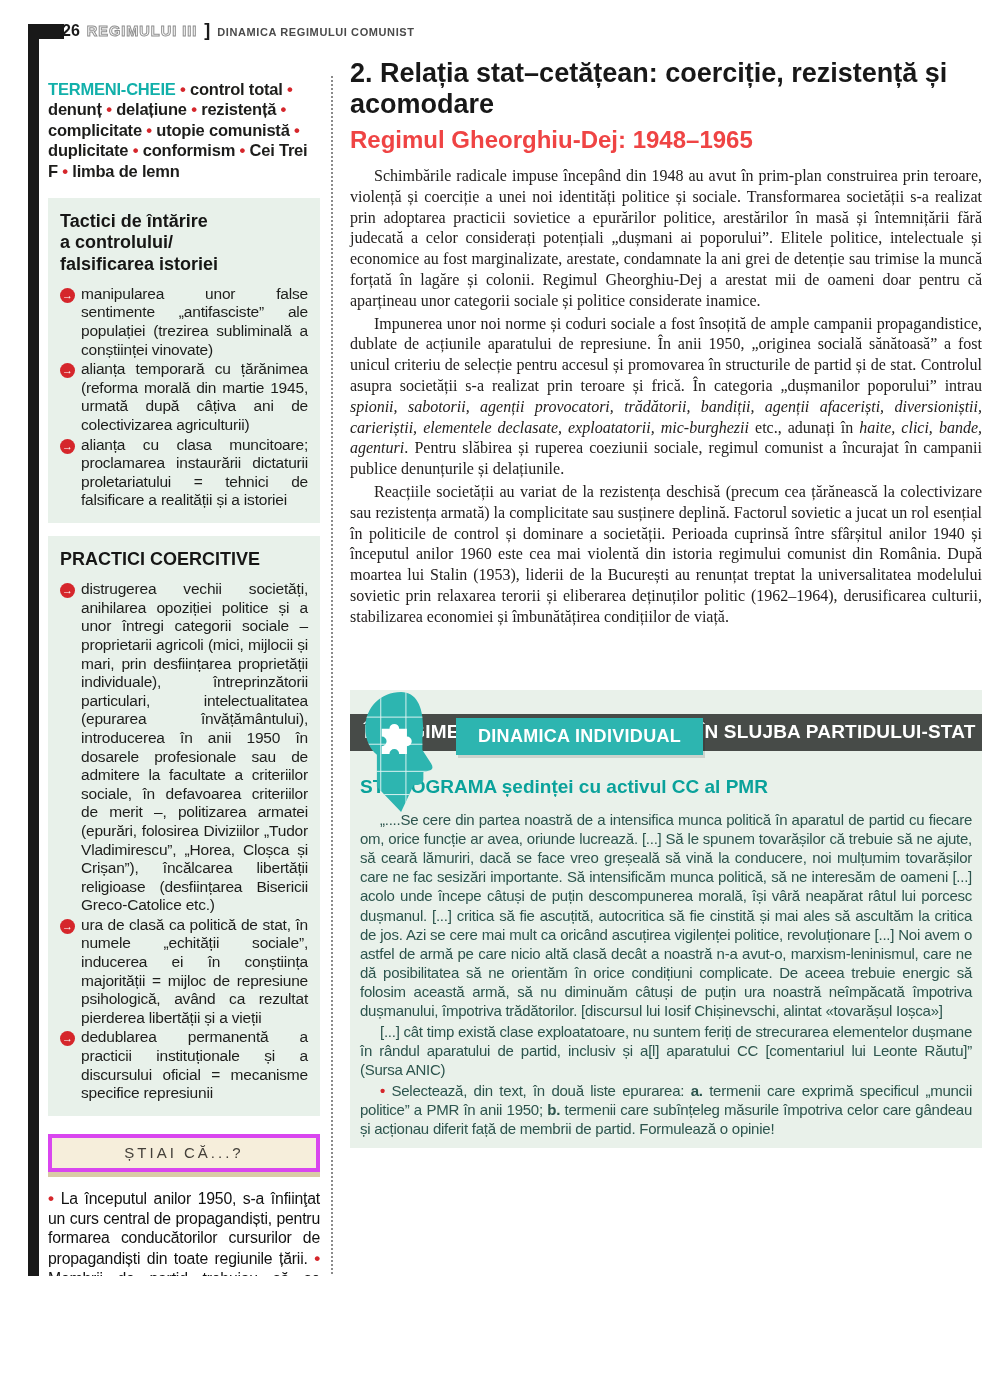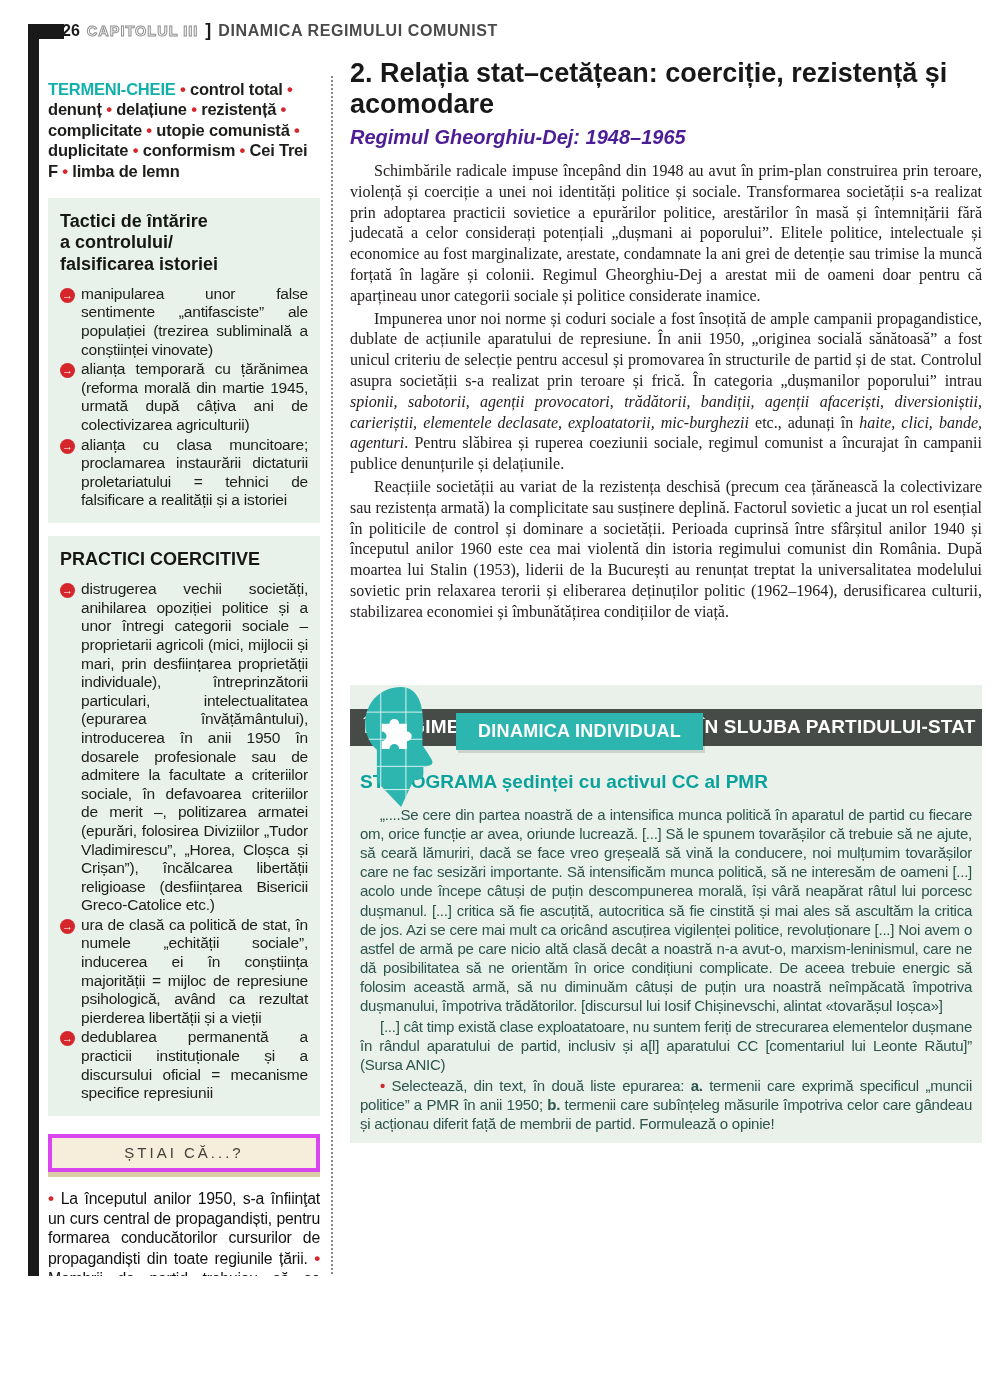--- a/index.html
+++ b/index.html
@@ -11,21 +11,21 @@
   .stub-top{position:absolute;left:28px;top:24px;width:36px;height:15px;background:#191919;}
   .stub-bottom{position:absolute;left:28px;top:1350px;width:80px;height:19px;background:#191919;}
   .col-divider{position:absolute;left:331px;top:76px;height:1262px;border-left:2px dotted #8a8a8a;}
 
   
   .header{position:absolute;left:62px;top:20px;display:flex;align-items:baseline;gap:7px;white-space:nowrap;}
   .pageno{font-size:16px;font-weight:800;color:#1a1a1a;}
   .chapter{font-size:14.5px;font-weight:800;letter-spacing:1px;color:transparent;
            -webkit-text-stroke:1px #8f8f8f;}
   .bracket{font-size:18px;font-weight:800;color:#1a1a1a;}
-  .chapter-title{font-size:16px;font-weight:600;letter-spacing:.6px;color:#4a4a4a;}
+  .chapter-title{font-size:11px;font-weight:600;letter-spacing:.6px;color:#4a4a4a;}
 
   
   .sidebar{position:absolute;left:48px;top:62px;width:272px;}
   .keyterms{font-size:16.5px;font-weight:700;line-height:1.25;text-align:left;color:#1d1d1b;letter-spacing:-0.2px;}
   .keyterms .kt-label{color:#12b0aa;}
   .rdot{color:#d5262b;font-weight:800;}
   .greenbox{background:#e8f1ea;padding:13px 12px 12px 12px;margin-top:13px;}
   .greenbox h4{margin:0 0 10px 0;font-size:18px;line-height:1.18;font-weight:800;color:#161615;white-space:pre-line;}
   .bi{display:flex;margin:0 0 1px 0;}
   .ab{flex:0 0 15px;height:15px;margin:3px 6px 0 0;background:#d5262b;border-radius:50%;
@@ -33,21 +33,21 @@
   .bt{font-size:15.5px;line-height:1.2;text-align:justify;letter-spacing:-0.2px;color:#1d1d1b;}
   .dyk-box{margin-top:18px;background:#f6eedb;border:4px solid #d946ef;box-shadow:0 5px 0 #d9cba6;
            text-align:center;padding:6px 4px;}
   .dyk-title{font-size:15px;letter-spacing:3px;color:#44403a;font-weight:400;}
   .dyk-text{margin-top:16px;font-size:15.8px;line-height:1.24;text-align:justify;letter-spacing:-0.2px;color:#111;}
   .dyk-text .rdot{font-size:17px;}
 
   
   .main{position:absolute;left:350px;top:58px;width:632px;}
   .h2{font-size:27px;font-weight:800;color:#181818;margin:0 0 6px 0;}
-  .h3{font-size:20px;font-weight:800;color:#4c1d95;margin:0 0 12px 0;font-style:italic;}
+  .h3{font-size:24px;font-weight:800;color:#ef4444;margin:0 0 12px 0;}
   .body-p{font-family:"Liberation Serif",serif;font-size:16px;line-height:1.3;color:#23201f;
           text-align:justify;text-indent:24px;margin:0 0 2px 0;}
   .body-p em{font-style:italic;}
 
   
   .project-wrap{position:relative;margin-top:10px;}
   .head-icon{position:absolute;left:4px;top:0;width:100px;height:122px;z-index:3;}
   .badge{position:absolute;left:106px;top:28px;z-index:3;background:#2db5b0;color:#fff;
          font-size:18px;font-weight:800;padding:8px 22px;letter-spacing:.3px;
          box-shadow:2px 3px 0 rgba(0,0,0,0.12);}
@@ -67,21 +67,21 @@
 
 <div class="page">
 
   <div class="rail"></div>
   <div class="stub-top"></div>
   <div class="stub-bottom"></div>
   <div class="col-divider"></div>
 
   <div class="header">
     <span class="pageno">26</span>
-    <span class="chapter">CAPITOLUL III</span>
+    <span class="chapter">REGIMULUI III</span>
     <span class="bracket">]</span>
     <span class="chapter-title">DINAMICA REGIMULUI COMUNIST</span>
   </div>
 
   <div class="sidebar">
 
     <p class="keyterms"><span class="kt-label">TERMENI-CHEIE</span><span><span class="rdot"> • </span><span>control total</span><span class="rdot"> • </span><span>denunț</span><span class="rdot"> • </span><span>delațiune</span><span class="rdot"> • </span><span>rezistență</span><span class="rdot"> • </span><span>complicitate</span><span class="rdot"> • </span><span>utopie comunistă</span><span class="rdot"> • </span><span>duplicitate</span><span class="rdot"> • </span><span>conformism</span><span class="rdot"> • </span><span>Cei Trei F</span><span class="rdot"> • </span><span>limba de lemn</span></span></p>
 
     <div class="greenbox">
       <h4>Tactici de întărire

